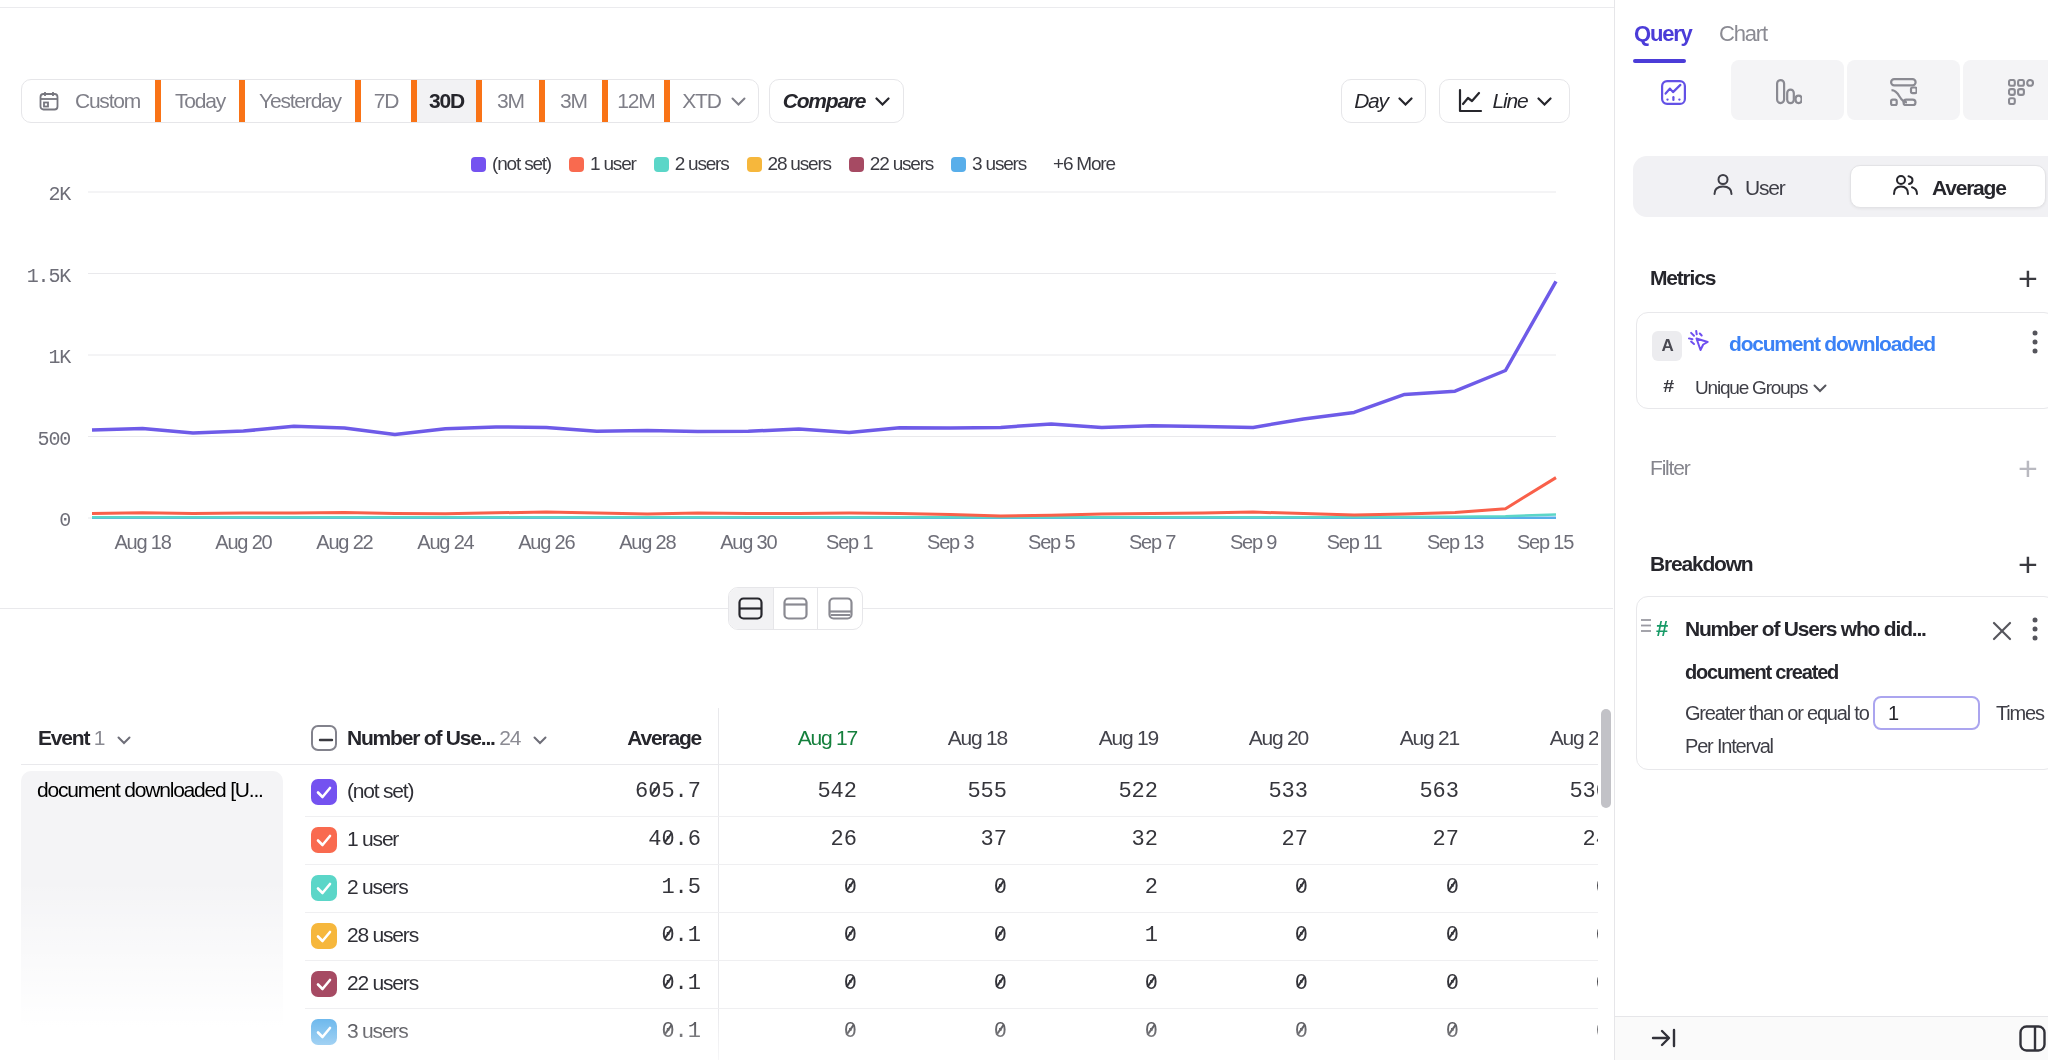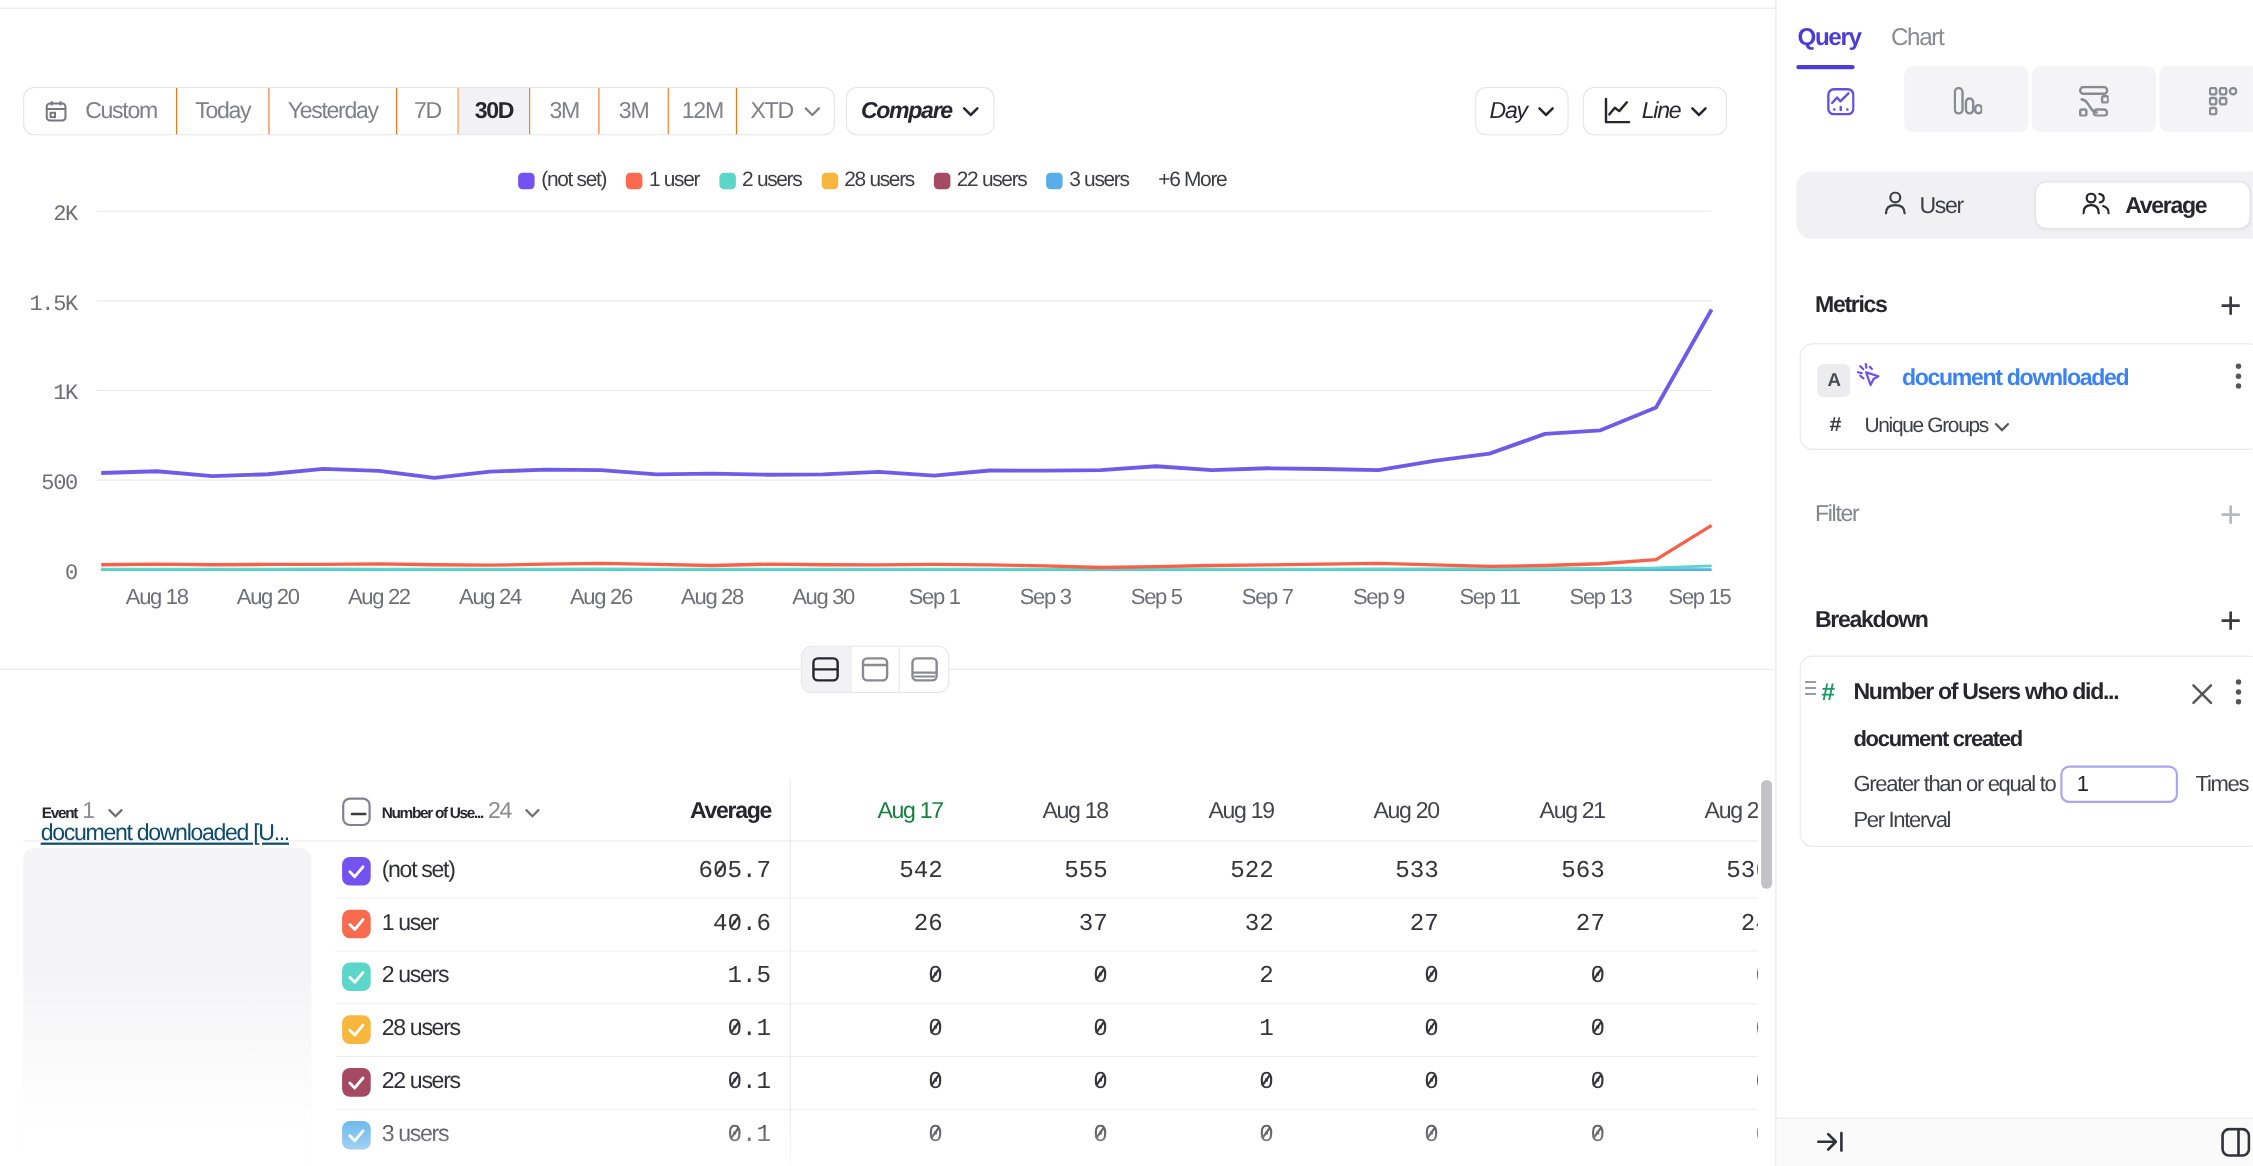--- a/index.html
+++ b/index.html
@@ -9,35 +9,35 @@
 #page { position:relative; width:2048px; height:1060px; }
 .mono { font-family:"Liberation Mono", monospace; letter-spacing:0; }
 
 
 #topline { left:0; top:7px; width:1614px; height:1px; background:#ebebee; }
 
 
 #dateseg { left:21px; top:79px; height:44px; border:1px solid #e6e6e9; border-radius:10px;
   display:flex; align-items:stretch; background:#fff; }
 #dateseg .seg { display:flex; align-items:center; justify-content:center;
-  font-size:21px; color:#7f7f88; border-right:1px solid #f97316; }
+  font-size:21px; color:#7f7f88; border-right:6px solid #f97316; }
 #dateseg .seg:last-child { border-right:none; }
 #dateseg .active { background:#f2f2f4; color:#26262c; font-weight:700; }
 .btn { border:1px solid #e6e6e9; border-radius:10px; background:#fff; display:flex;
   align-items:center; justify-content:center; font-size:21px; color:#26262c;font-style:italic; }
 .chev { margin-left:10px; }
 
 
 #legend { left:0; top:153px; width:1586px; display:flex; justify-content:center;
   align-items:center; font-size:19px; color:#3c3c43; }
 #legend .it { display:flex; align-items:center; margin:0 9px; }
 #legend .sw { width:15px; height:15px; border-radius:4px; margin-right:6px; }
 
 
-.hdrtxt { font-size:14px; color:#26262c; font-weight:700;text-align:center; }
+.hdrtxt { font-size:21px; color:#26262c; font-weight:700;text-align:center; }
 .gray { color:#8b8b93; }
 .cell { position:absolute; font-size:21px; }
 .num { font-family:"Liberation Mono", monospace; letter-spacing:0; font-size:22px; color:#35353b; text-align:right; }
 .zero { position:relative; display:inline-block; }
 .zero::after { content:""; position:absolute; left:5.6px; top:4.5px; width:1.8px; height:12px;
   background:#35353b; transform:rotate(36deg); }
 .rowsep { position:absolute; left:305px; width:1295px; height:1px; background:#efeff1; }
 .cbx { position:absolute; width:26px; height:26px; border-radius:7px; }
 .cbx svg { position:absolute; left:3px; top:3px; }
 
@@ -188,21 +188,21 @@
   <div class="cell" style="left:857px; top:726px; width:150px; text-align:right; color:#44444c;">Aug 18</div>
   <div class="cell" style="left:1008px; top:726px; width:150px; text-align:right; color:#44444c;">Aug 19</div>
   <div class="cell" style="left:1158px; top:726px; width:150px; text-align:right; color:#44444c;">Aug 20</div>
   <div class="cell" style="left:1309px; top:726px; width:150px; text-align:right; color:#44444c;">Aug 21</div>
   <div class="cell" style="left:1459px; top:726px; width:150px; text-align:right; color:#44444c;">Aug 22</div>
 
   <div class="abs" style="left:718px; top:708px; width:1px; height:352px; background:#e9e9ec;"></div>
   <div class="abs" style="left:21px; top:764px; width:1579px; height:1px; background:#e9e9ec;"></div>
 
   <div class="abs" style="left:21px; top:771px; width:262px; height:289px; background:#f4f4f6; border-radius:10px 10px 0 0;"></div>
-  <div class="cell" style="left:37px; top:746px; color:#0c4a6e;text-decoration:underline;">document downloaded [U...</div>
+  <div class="cell" style="left:37px; top:778px; color:#000000;">document downloaded [U...</div>
 
   <div class="cbx" style="left:311px; top:779px; background:#7452f0;">
       <svg width="20" height="20" viewBox="0 0 20 20" fill="none" stroke="#fff" stroke-width="2.6" stroke-linecap="round" stroke-linejoin="round">
         <polyline points="4,10.5 8.5,15 16,6"></polyline>
       </svg>
     </div>
   <div class="cell" style="left:347px; top:779px;">(not set)</div>
   <div class="cell num" style="left:551px; top:779px; width:150px;">6<span class="zero">0</span>5.7</div>
   <div class="cell num" style="left:707px; top:779px; width:150px;">542</div>
   <div class="cell num" style="left:857px; top:779px; width:150px;">555</div>

